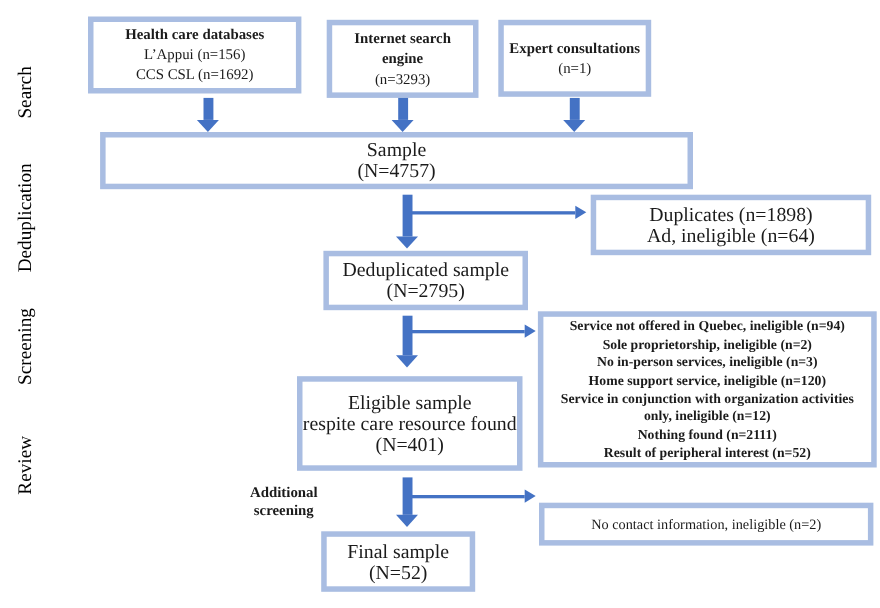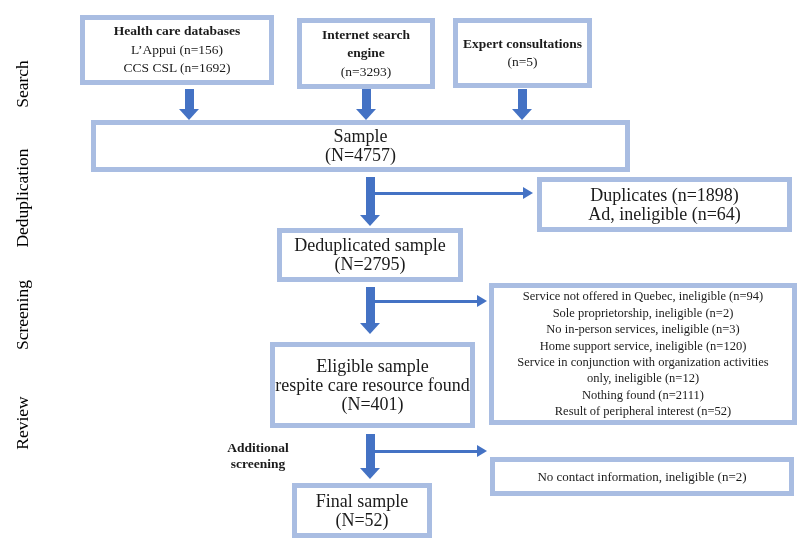--- a/index.html
+++ b/index.html
@@ -18,21 +18,21 @@
     font-size:17.5px;color:#000;line-height:22px;
   }
   .fbox{
     position:absolute;background:#ffffff;border:5px solid var(--border-blue);
     box-sizing:border-box;display:flex;flex-direction:column;
     justify-content:center;align-items:center;text-align:center;
     font-size:18px;line-height:19px;
   }
   .fbox .bt{font-weight:bold;}
   .topbox{font-size:13.5px;line-height:18.5px;}
-  .smallbox{font-size:12.5px;line-height:16.4px;}
+  .smallbox{font-size:12.5px;line-height:16.4px;font-weight:bold;}
   .onelinebox{font-size:13px;}
   .freelabel{
     position:absolute;font-weight:bold;font-size:13.5px;line-height:15.5px;
     text-align:center;
   }
   .varrow{position:absolute;width:20px;display:flex;flex-direction:column;align-items:center;}
   .vshaft{width:9px;background:var(--arrow-blue);}
   .vhead{width:0;height:0;border-left:10px solid transparent;border-right:10px solid transparent;border-top:11px solid var(--arrow-blue);}
   .hline{position:absolute;height:3px;background:var(--arrow-blue);}
   .hhead{position:absolute;width:0;height:0;border-top:6px solid transparent;border-bottom:6px solid transparent;border-left:10px solid var(--arrow-blue);}
@@ -53,21 +53,21 @@
     <div>CCS CSL (n=1692)</div>
   </div>
 
   <div class="fbox topbox" style="left:297px;top:18px;width:138px;height:71px">
     <div class="bt">Internet search engine</div>
     <div>(n=3293)</div>
   </div>
 
   <div class="fbox topbox" style="left:453px;top:18px;width:139px;height:70px">
     <div class="bt">Expert consultations</div>
-    <div>(n=5)</div>
+    <div>(n=1)</div>
   </div>
 
   <div class="varrow" style="left:179px;top:89px">
       <div class="vshaft" style="height:20px"></div>
       <div class="vhead"></div>
     </div>
   <div class="varrow" style="left:356px;top:89px">
       <div class="vshaft" style="height:20px"></div>
       <div class="vhead"></div>
     </div>
@@ -86,21 +86,21 @@
       <div class="vhead"></div>
     </div>
   <div class="hline" style="left:374px;top:192px;width:149px"></div>
   <div class="hhead" style="left:523px;top:187px"></div>
 
   <div class="fbox" style="left:537px;top:177px;width:255px;height:55px">
     <div>Duplicates (n=1898)</div>
     <div>Ad, ineligible (n=64)</div>
   </div>
 
-  <div class="fbox" style="left:277px;top:228px;width:186px;height:54px">
+  <div class="fbox" style="left:294px;top:228px;width:186px;height:54px">
     <div>Deduplicated sample</div>
     <div>(N=2795)</div>
   </div>
 
   <div class="varrow" style="left:360px;top:287px">
       <div class="vshaft" style="height:36px"></div>
       <div class="vhead"></div>
     </div>
   <div class="hline" style="left:374px;top:300px;width:103px"></div>
   <div class="hhead" style="left:477px;top:295px"></div>

